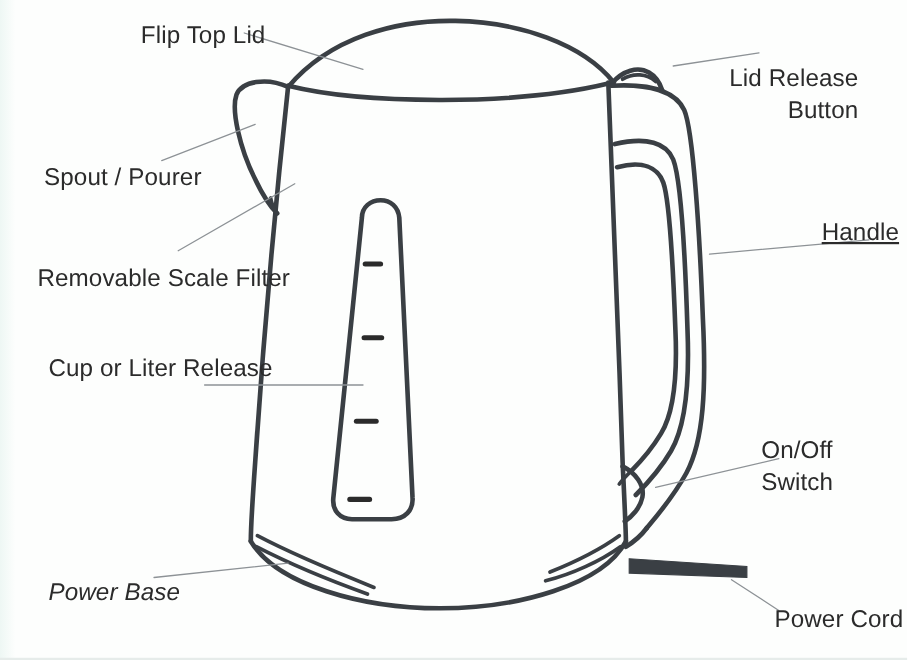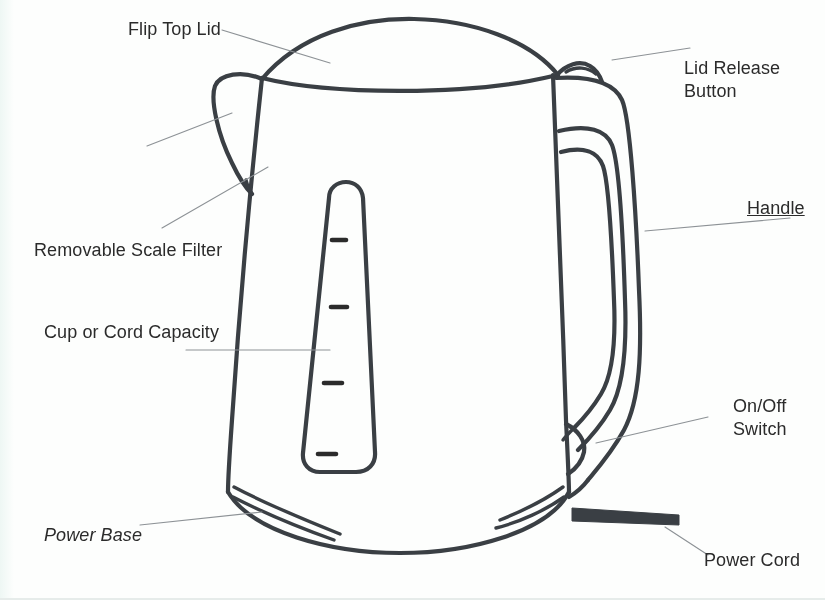--- a/index.html
+++ b/index.html
@@ -35,21 +35,21 @@
   }
   #kettle-svg {
     position: absolute;
     left: 0; top: 0;
     width: 825px;
     height: 600px;
   }
   .callout {
     position: absolute;
     color: #2b2b2b;
-    font-size: 18px;
+    font-size: 22px;
     line-height: 1.3;
     letter-spacing: 0.1px;
     white-space: pre-line;
   }
   .stroke     { fill: none; stroke: #3a3f44; stroke-width: 4.2; stroke-linecap: round; stroke-linejoin: round; }
   .stroke-thin{ fill: none; stroke: #3a3f44; stroke-width: 3.4; stroke-linecap: round; stroke-linejoin: round; }
   .tick       { fill: none; stroke: #2b2b2b; stroke-width: 4.6; stroke-linecap: round; }
   .cord       { fill: #3a3f44; stroke: #3a3f44; stroke-width: 1; }
   .leader     { fill: none; stroke: #8d9296; stroke-width: 1.15; stroke-linecap: round; }
 </style>
@@ -134,29 +134,30 @@
       <line class="leader" x1="186" y1="350" x2="330" y2="350"></line>
       <line class="leader" x1="596" y1="443" x2="708" y2="417"></line>
       <line class="leader" x1="140" y1="525" x2="262" y2="512"></line>
       <line class="leader" x1="665" y1="527" x2="708" y2="555"></line>
     </g>
 
   </svg>
 
   <div class="callout" style="left:128px; top:18px;">Flip Top Lid</div>
 
-  <div class="callout" style="left:684px; top:57px;">Lid Release
+  <div class="callout" style="left:663px; top:57px;text-align:right;">Lid Release
 Button</div>
 
+  <div class="callout" style="left:40px; top:147px;">Spout / Pourer</div>
 
   <div class="callout" style="left:747px; top:197px;text-decoration:underline;">Handle</div>
 
   <div class="callout" style="left:34px; top:239px;text-align:right;">Removable Scale Filter</div>
 
-  <div class="callout" style="left:44px; top:321px;">Cup or Cord Capacity</div>
+  <div class="callout" style="left:44px; top:321px;">Cup or Liter Release</div>
 
-  <div class="callout" style="left:733px; top:395px;">On/Off Switch</div>
+  <div class="callout" style="left:692px; top:395px;">On/Off Switch</div>
 
   <div class="callout" style="left:44px; top:524px;font-style:italic;">Power Base</div>
 
   <div class="callout" style="left:704px; top:549px;text-align:right;">Power Cord</div>
 
 </div>
 
 </body></html>

